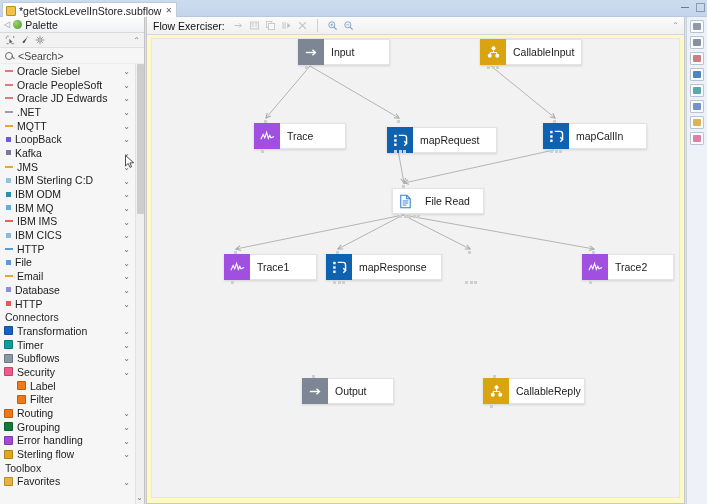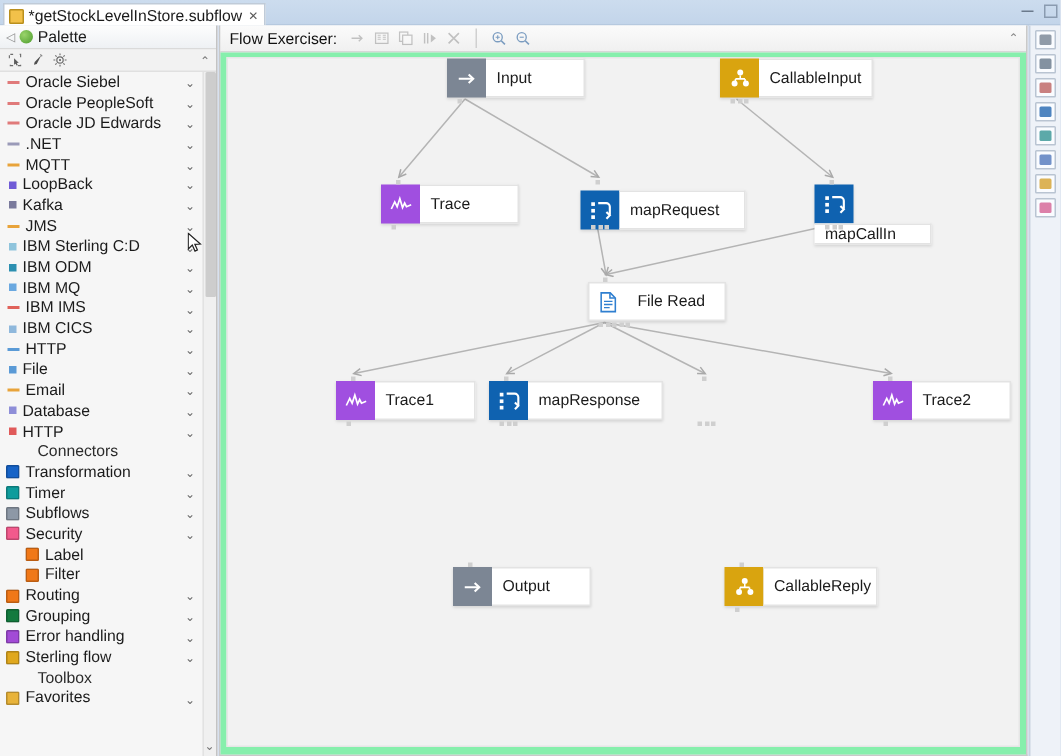--- a/index.html
+++ b/index.html
@@ -62,21 +62,21 @@
     font-size:10.5px; color:#444; background:#f6f6f6; border-bottom:1px solid #ececec;
   }
   .mag { width:8px; height:8px; border:1.2px solid #6a6a6a; border-radius:50%; position:relative; }
   .mag::after{content:"";position:absolute;width:4px;height:1.2px;background:#6a6a6a;
      right:-3px;bottom:0px;transform:rotate(45deg);}
   .pal-list { flex:1; overflow:hidden; position:relative; }
   .prow {
     height:13.7px; display:flex; align-items:center; gap:4px;
     padding-left:4px; font-size:10.5px; color:#1b1b1b; position:relative;
   }
-  .prow.section { font-weight:normal; color:#2b2b2b; padding-left:5px;margin-left:20px; }
+  .prow.section { font-weight:normal; color:#2b2b2b; padding-left:5px; }
   .prow .sw { width:9px; height:9px; border-radius:1px; flex:0 0 auto; }
   .prow .dash { width:8px; height:0; border-top:2px solid; flex:0 0 auto; margin-left:1px;}
   .prow .dot { width:5px; height:5px; flex:0 0 auto; margin-left:2px; }
   .prow .chev { position:absolute; right:14px; top:3px; font-size:8px; color:#6d6d6d; }
   .prow.indent { padding-left:17px; }
   .pal-scroll {
     position:absolute; right:0px; top:0; width:9px; height:100%;
     background:#f0f0f0; border-left:1px solid #e2e2e2;
   }
   .pal-thumb{ position:absolute; left:1px; top:0px; width:7px; height:150px;
@@ -95,21 +95,21 @@
     gap:5px; padding-left:6px; font-size:10.5px; color:#111;
   }
   .ed-toolbar .lbl{ margin-right:3px; }
   .tb-ico{ width:11px; height:11px; opacity:.32; }
   .tb-sep{ width:1px; height:13px; background:#d0d0d0; margin:0 4px; }
   .tb-zoom{ width:11px; height:11px; opacity:.65; }
   .ed-caret{ margin-left:auto; margin-right:5px; font-size:8px; color:#8a8a8a;}
 
   .canvas {
     position:absolute; left:0; top:18px; right:0; bottom:0;
-    background:#86efac; overflow:hidden;
+    background:#fef9c3; overflow:hidden;
   }
   .canvas-inner{ position:absolute; inset:3px 4px 5px 4px; background:#f2f2f2;
      border:1px solid #e6e6e6; }
   svg.wires{ position:absolute; left:0; top:0; width:100%; height:100%; }
 
   
   .node{
     position:absolute; display:flex; align-items:stretch; height:26px;
     filter: drop-shadow(0 1px 1px rgba(0,0,0,.13));
   }
@@ -161,20 +161,24 @@
           <path d="M11 2l2 2" stroke="#777" stroke-width="1.4"></path>
       </svg>
       <svg class="tt" viewBox="0 0 16 16">
         <circle cx="8" cy="8" r="3.4" fill="none" stroke="#555" stroke-width="1.3"></circle>
         <circle cx="8" cy="8" r="1.2" fill="#555"></circle>
         <path d="M8 1v2M8 13v2M1 8h2M13 8h2M3 3l1.4 1.4M11.6 11.6L13 13M13 3l-1.4 1.4M4.4 11.6L3 13" stroke="#555" stroke-width="1.2"></path>
       </svg>
       <span class="caretup">⌃</span>
     </div>
 
+    <div class="pal-search">
+      <span class="mag"></span>
+      <span>&lt;Search&gt;</span>
+    </div>
 
     <div class="pal-list" id="pal-list">
       <div class="prow">
           <span class="dash" style="border-top-color: rgb(224, 122, 122);"></span>
           <span>Oracle Siebel</span>
           <span class="chev">⌄</span>
         </div>
         <div class="prow">
           <span class="dash" style="border-top-color: rgb(224, 122, 122);"></span>
           <span>Oracle PeopleSoft</span>
@@ -450,21 +454,21 @@
             </div>
           </div>
           <div class="term-row" style="left: 245px; top: 80.5px;">
             <span style="width: 3px; height: 3px; background: rgb(207, 207, 207); display: block;"></span>
           </div>
           <div class="term-row" style="left: 242px; top: 110.5px;">
             <span style="width: 3px; height: 3px; background: rgb(207, 207, 207); display: block;"></span>
             <span style="width: 3px; height: 3px; background: rgb(207, 207, 207); display: block;"></span>
             <span style="width: 3px; height: 3px; background: rgb(207, 207, 207); display: block;"></span>
           </div>
-          <div class="node" style="left: 391px; top: 84px; flex-direction: column;">
+          <div class="node" style="left: 391px; top: 84px;">
             <div class="ic" style="background: rgb(15, 98, 176);">
               <svg class="ni" viewBox="0 0 18 18">
                 <rect x="2.3" y="3" width="2.6" height="2.6" fill="#fff"></rect>
                 <rect x="2.3" y="7.7" width="2.6" height="2.6" fill="#fff"></rect>
                 <rect x="2.3" y="12.2" width="2.6" height="2.6" fill="#fff"></rect>
                 <path d="M7.2 3.6h5.6a2.6 2.6 0 0 1 2.6 2.6v5.6" fill="none" stroke="#fff" stroke-width="1.5"></path>
                 <path d="M13 9.8l2.4 2.4-2.4 2.4" fill="none" stroke="#fff" stroke-width="1.5"></path>
               </svg>
             </div>
             <div class="lb" style="width: 78px;">

